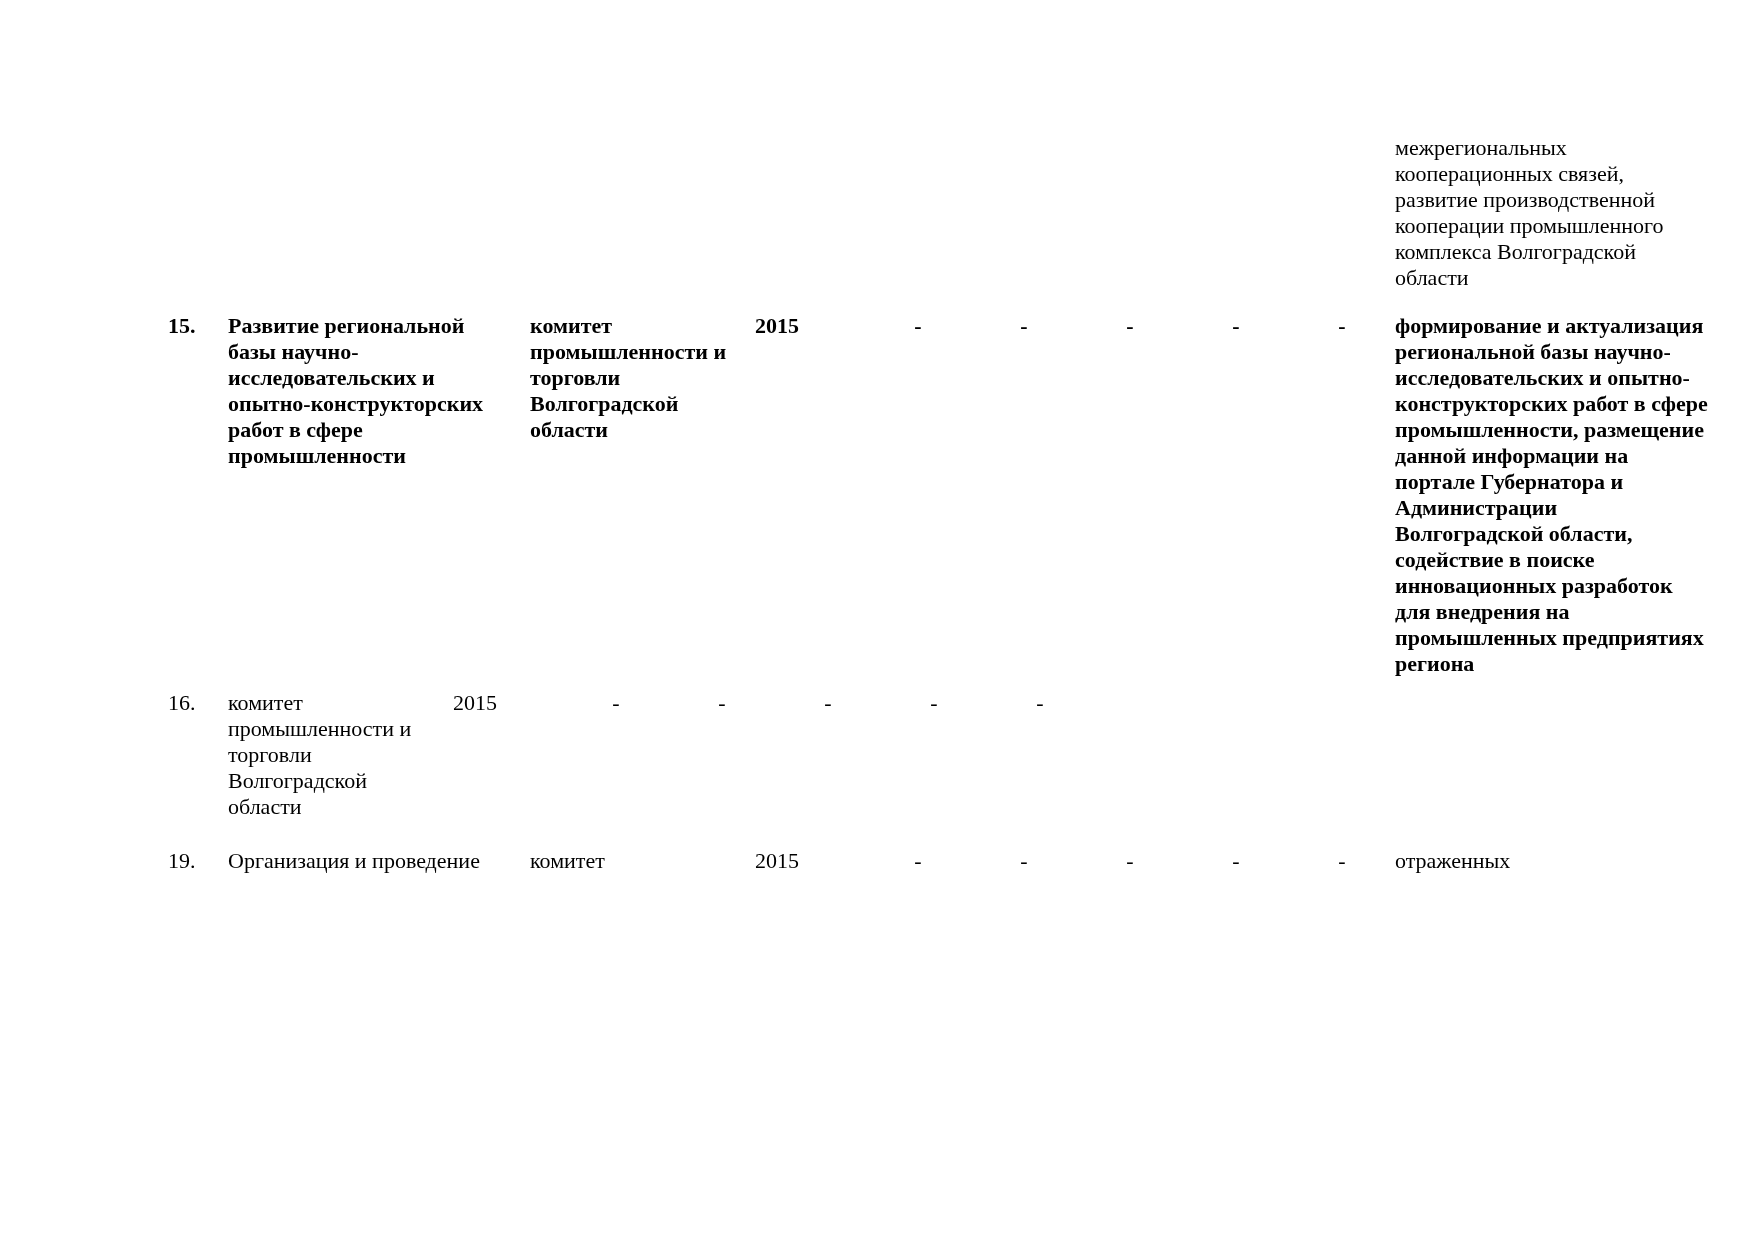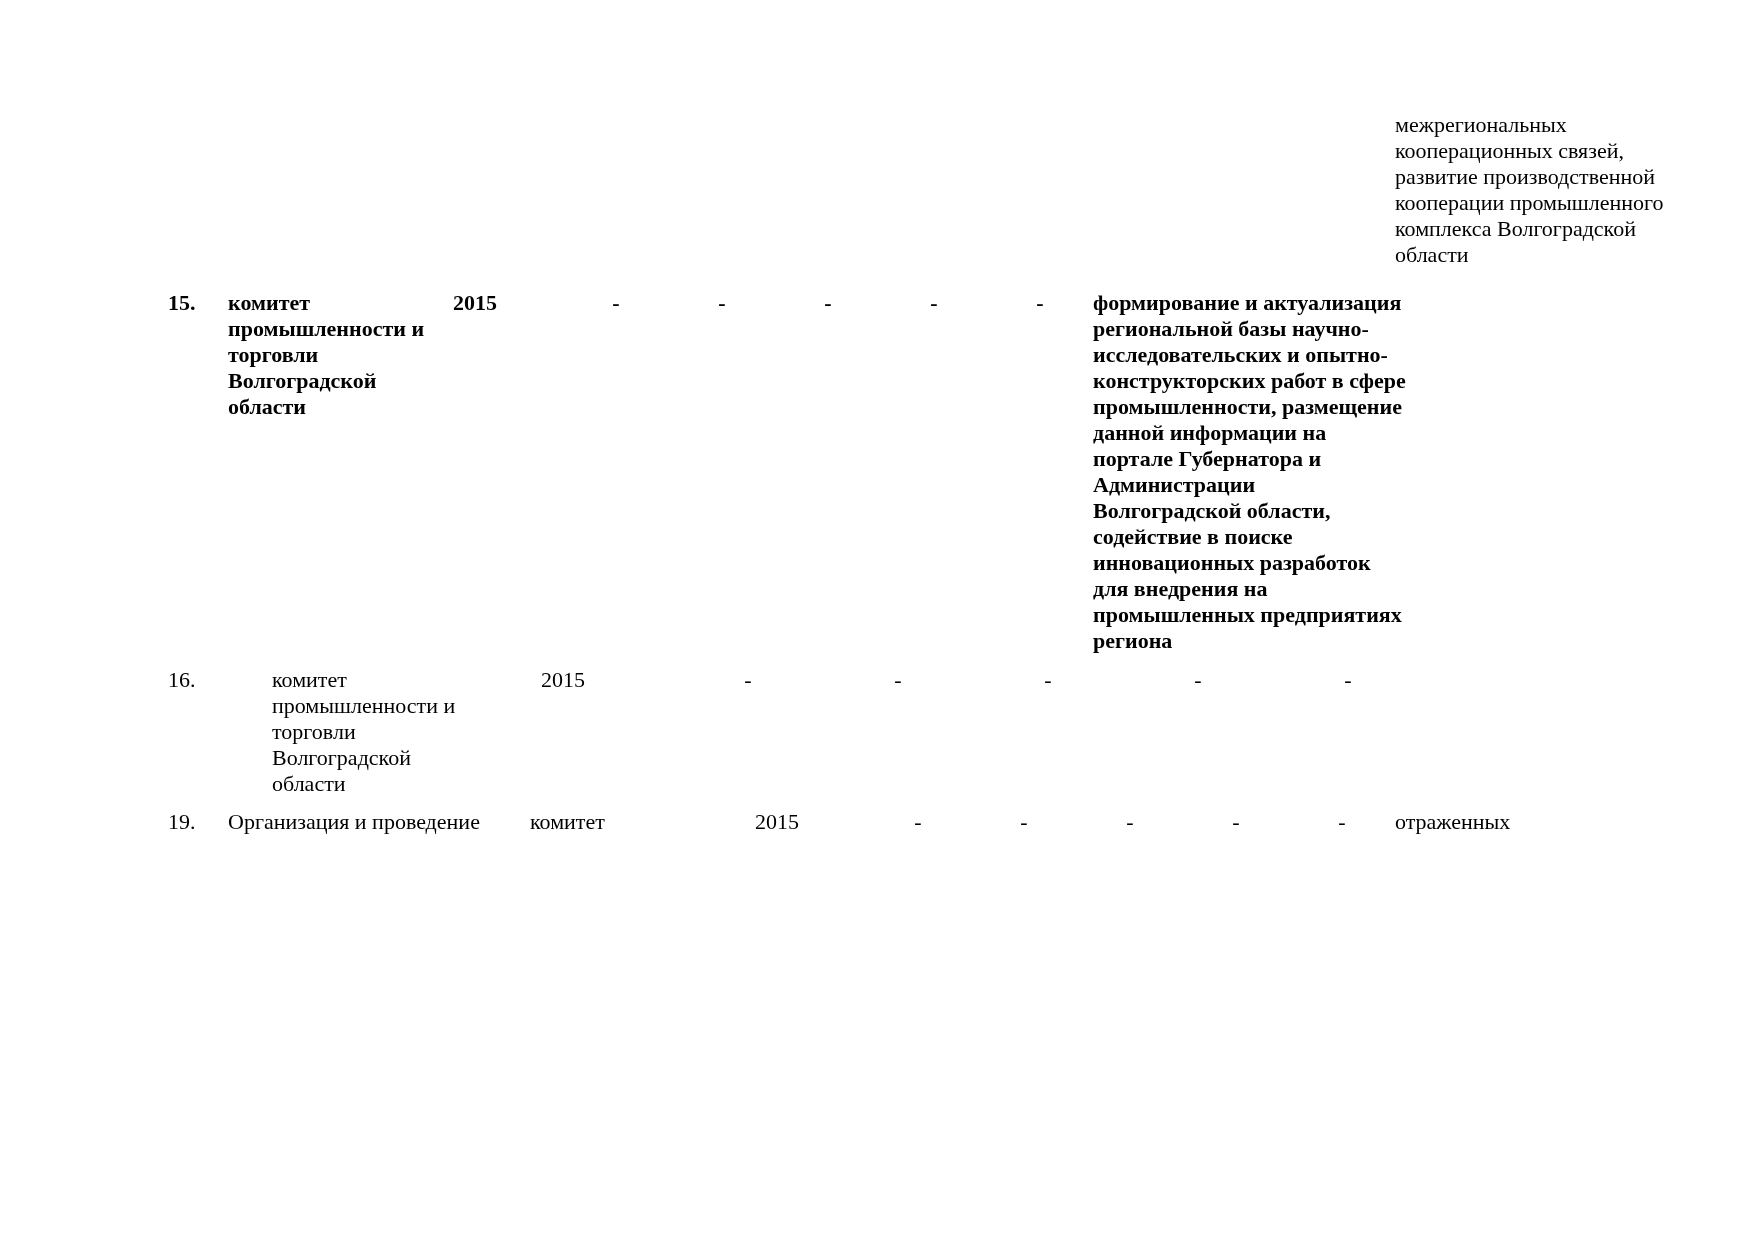--- a/index.html
+++ b/index.html
@@ -15,23 +15,23 @@
   }
   .page { padding: 112px 40px 0 168px; }
   .trow { display: flex; align-items: flex-start; }
   .c { flex: none; }
   .c-num    { width: 60px; }
   .c-name   { width: 302px; padding-right: 27px; overflow-wrap: break-word; }
   .c-exec   { width: 225px; padding-right: 25px; }
   .c-year   { width: 110px; }
   .c-dash   { width: 106px; text-align: center; }
   .c-result { width: 315px; }
-  .mb22 { margin-bottom: 22px; }
+  .mb22 { margin-bottom: 22px; margin-top: 23px; }
   .mb13 { margin-bottom: 13px; font-weight: bold; }
-  .mb20 { margin-bottom: 12px; gap: 44px; }
+  .mb20 { margin-bottom: 28px; }
 </style>
 </head>
 <body>
 
 <div class="page">
 
   <div class="trow mb22">
     <div class="c c-num"></div>
     <div class="c c-name"></div>
     <div class="c c-exec"></div>
@@ -39,20 +39,21 @@
     <div class="c c-dash"></div>
     <div class="c c-dash"></div>
     <div class="c c-dash"></div>
     <div class="c c-dash"></div>
     <div class="c c-dash"></div>
     <div class="c c-result">межрегиональных кооперационных связей, развитие производственной кооперации промышленного комплекса Волгоградской области</div>
   </div>
 
   <div class="trow mb13">
     <div class="c c-num">15.</div>
+    <div class="c c-name">Развитие региональной базы научно-исследовательских и опытно-конструкторских работ в сфере промышленности</div>
     <div class="c c-exec">комитет промышленности и торговли Волгоградской области</div>
     <div class="c c-year">2015</div>
     <div class="c c-dash">-</div>
     <div class="c c-dash">-</div>
     <div class="c c-dash">-</div>
     <div class="c c-dash">-</div>
     <div class="c c-dash">-</div>
     <div class="c c-result">формирование и актуализация региональной базы научно-исследовательских и опытно-конструкторских работ в сфере промышленности, размещение данной информации на портале Губернатора и Администрации Волгоградской области, содействие в поиске инновационных разработок для внедрения на промышленных предприятиях региона</div>
   </div>
 

